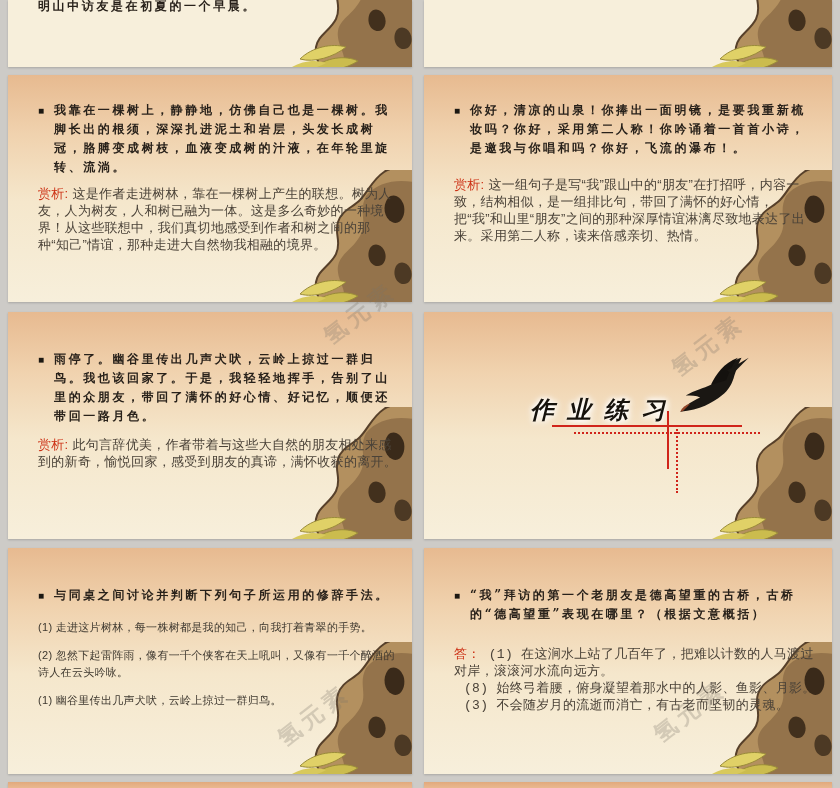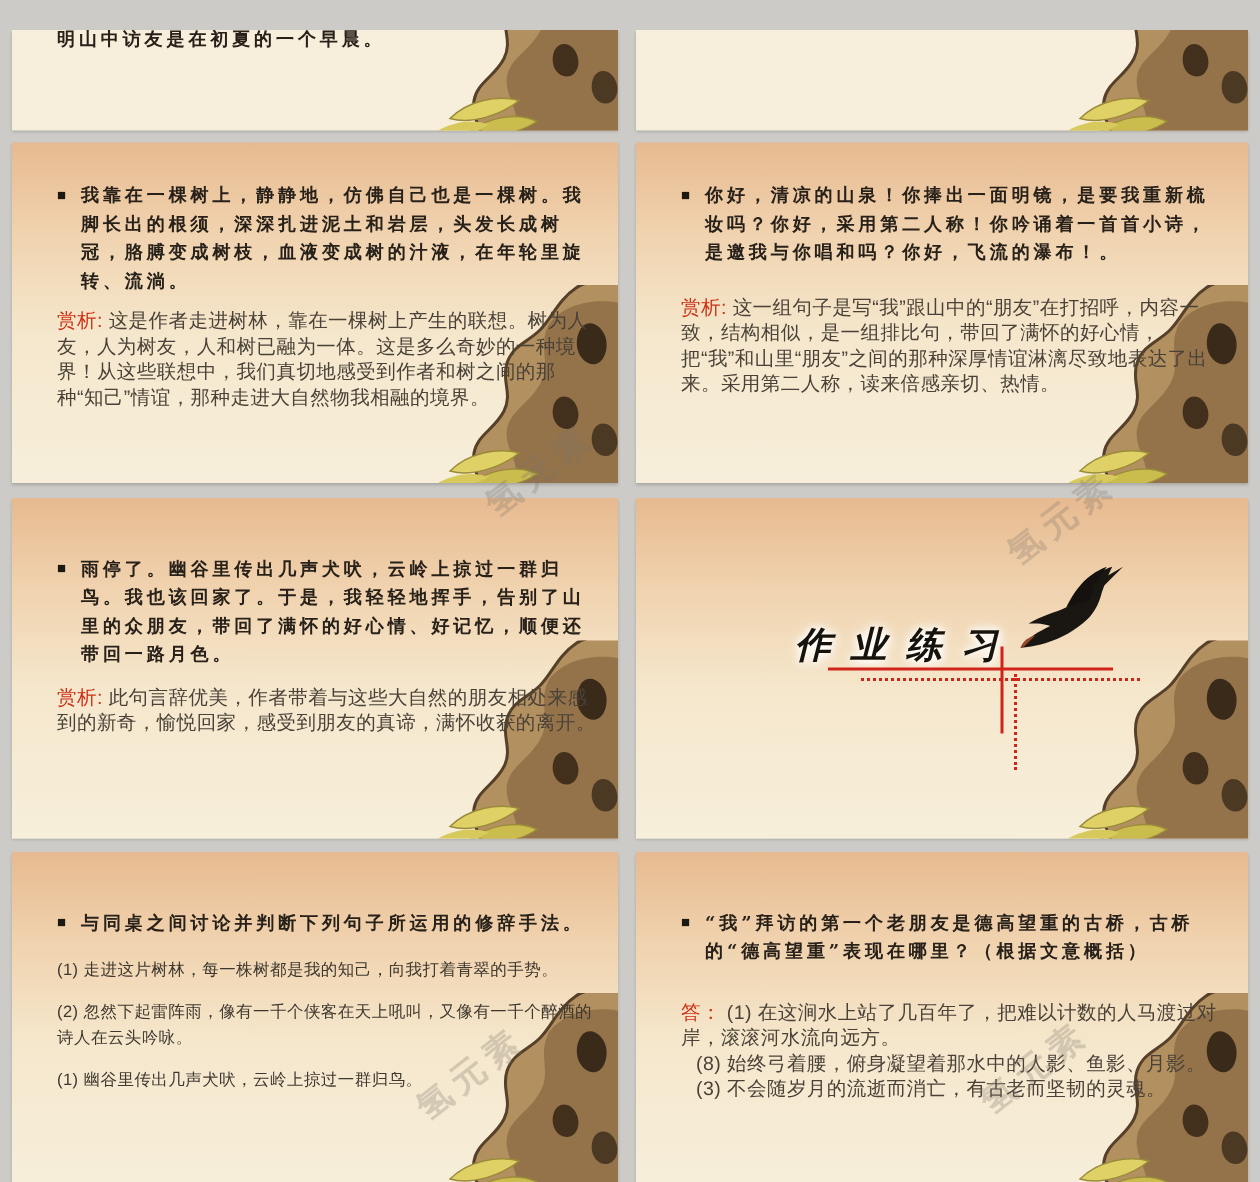--- a/index.html
+++ b/index.html
@@ -1,21 +1,21 @@
 <!DOCTYPE html>
 <html><head>
 <meta charset="utf-8">
 <style>
   html,body{margin:0;padding:0;background:#cdcbc7;}
   .page{position:relative;width:840px;height:788px;background:#cdcbc7;overflow:hidden;
         font-family:"Liberation Sans",sans-serif;}
   
   .slide{position:absolute;overflow:hidden;
          background:linear-gradient(180deg,#e7ba90 0%,#f0d2ae 26%,#f5e7cc 56%,#f7efdb 100%);
-         box-shadow:0 1px 2px rgba(0,0,0,.18);margin-top:20px;}
+         box-shadow:0 1px 2px rgba(0,0,0,.18);}
   .partial-top{background:#f7efdb;}
   .partial-bottom{background:linear-gradient(180deg,#e2a97c,#eab890);}
   .col-l{left:8px;width:404px;}
   .col-r{left:424px;width:408px;}
   .r0{top:0;height:67px;}
   .r1{top:75px;height:227px;}
   .r2{top:312px;height:227px;}
   .r3{top:548px;height:226px;}
   .rb{top:782px;height:6px;}
   
@@ -25,21 +25,21 @@
   
   .content{position:relative;z-index:1;padding:26px 12px 0 30px;}
   .pt38{padding-top:38px;}
   .bullet-row{display:flex;align-items:flex-start;}
   .marker{flex:0 0 auto;font-size:10px;line-height:19px;margin-right:10px;color:#1c1812;}
   .callig{font-family:"DejaVu Serif",serif;font-weight:700;font-size:12px;line-height:19px;
           letter-spacing:2.6px;color:#28211a;}
   .para{font-size:13px;line-height:17px;color:#4a4238;letter-spacing:.3px;}
   .lbl{color:#cc3014;}
   .m8{margin-top:8px;} .m10{margin-top:10px;} .m14{margin-top:14px;}
-  .m18{margin-top:18px;} .m22{margin-top:22px;}
+  .m18{margin-top:18px;} .m22{margin-top:22px;font-family:Liberation Mono, monospace;}
   .item{font-size:11px;line-height:17px;color:#3e382f;margin-bottom:11px;letter-spacing:.3px;}
   .ans-ind{padding-left:10px;}
   .tailline{position:absolute;left:30px;top:-3px;z-index:1;}
   
   .title4{position:absolute;left:106px;top:82px;z-index:2;
           font-family:"DejaVu Serif",serif;font-weight:700;font-size:24px;letter-spacing:13px;
           color:#16120c;text-shadow:0 0 5px #fff,0 0 9px #fff,1px 1px 7px #fff;font-style:italic;}
   .lineH{position:absolute;left:128px;top:113px;width:190px;height:2px;background:#d0241a;z-index:2;}
   .lineV{position:absolute;left:243px;top:99px;width:2px;height:58px;background:#d0241a;z-index:2;}
   .dotH{position:absolute;left:150px;top:120px;width:186px;height:0;border-top:2px dotted #d0241a;z-index:2;}

